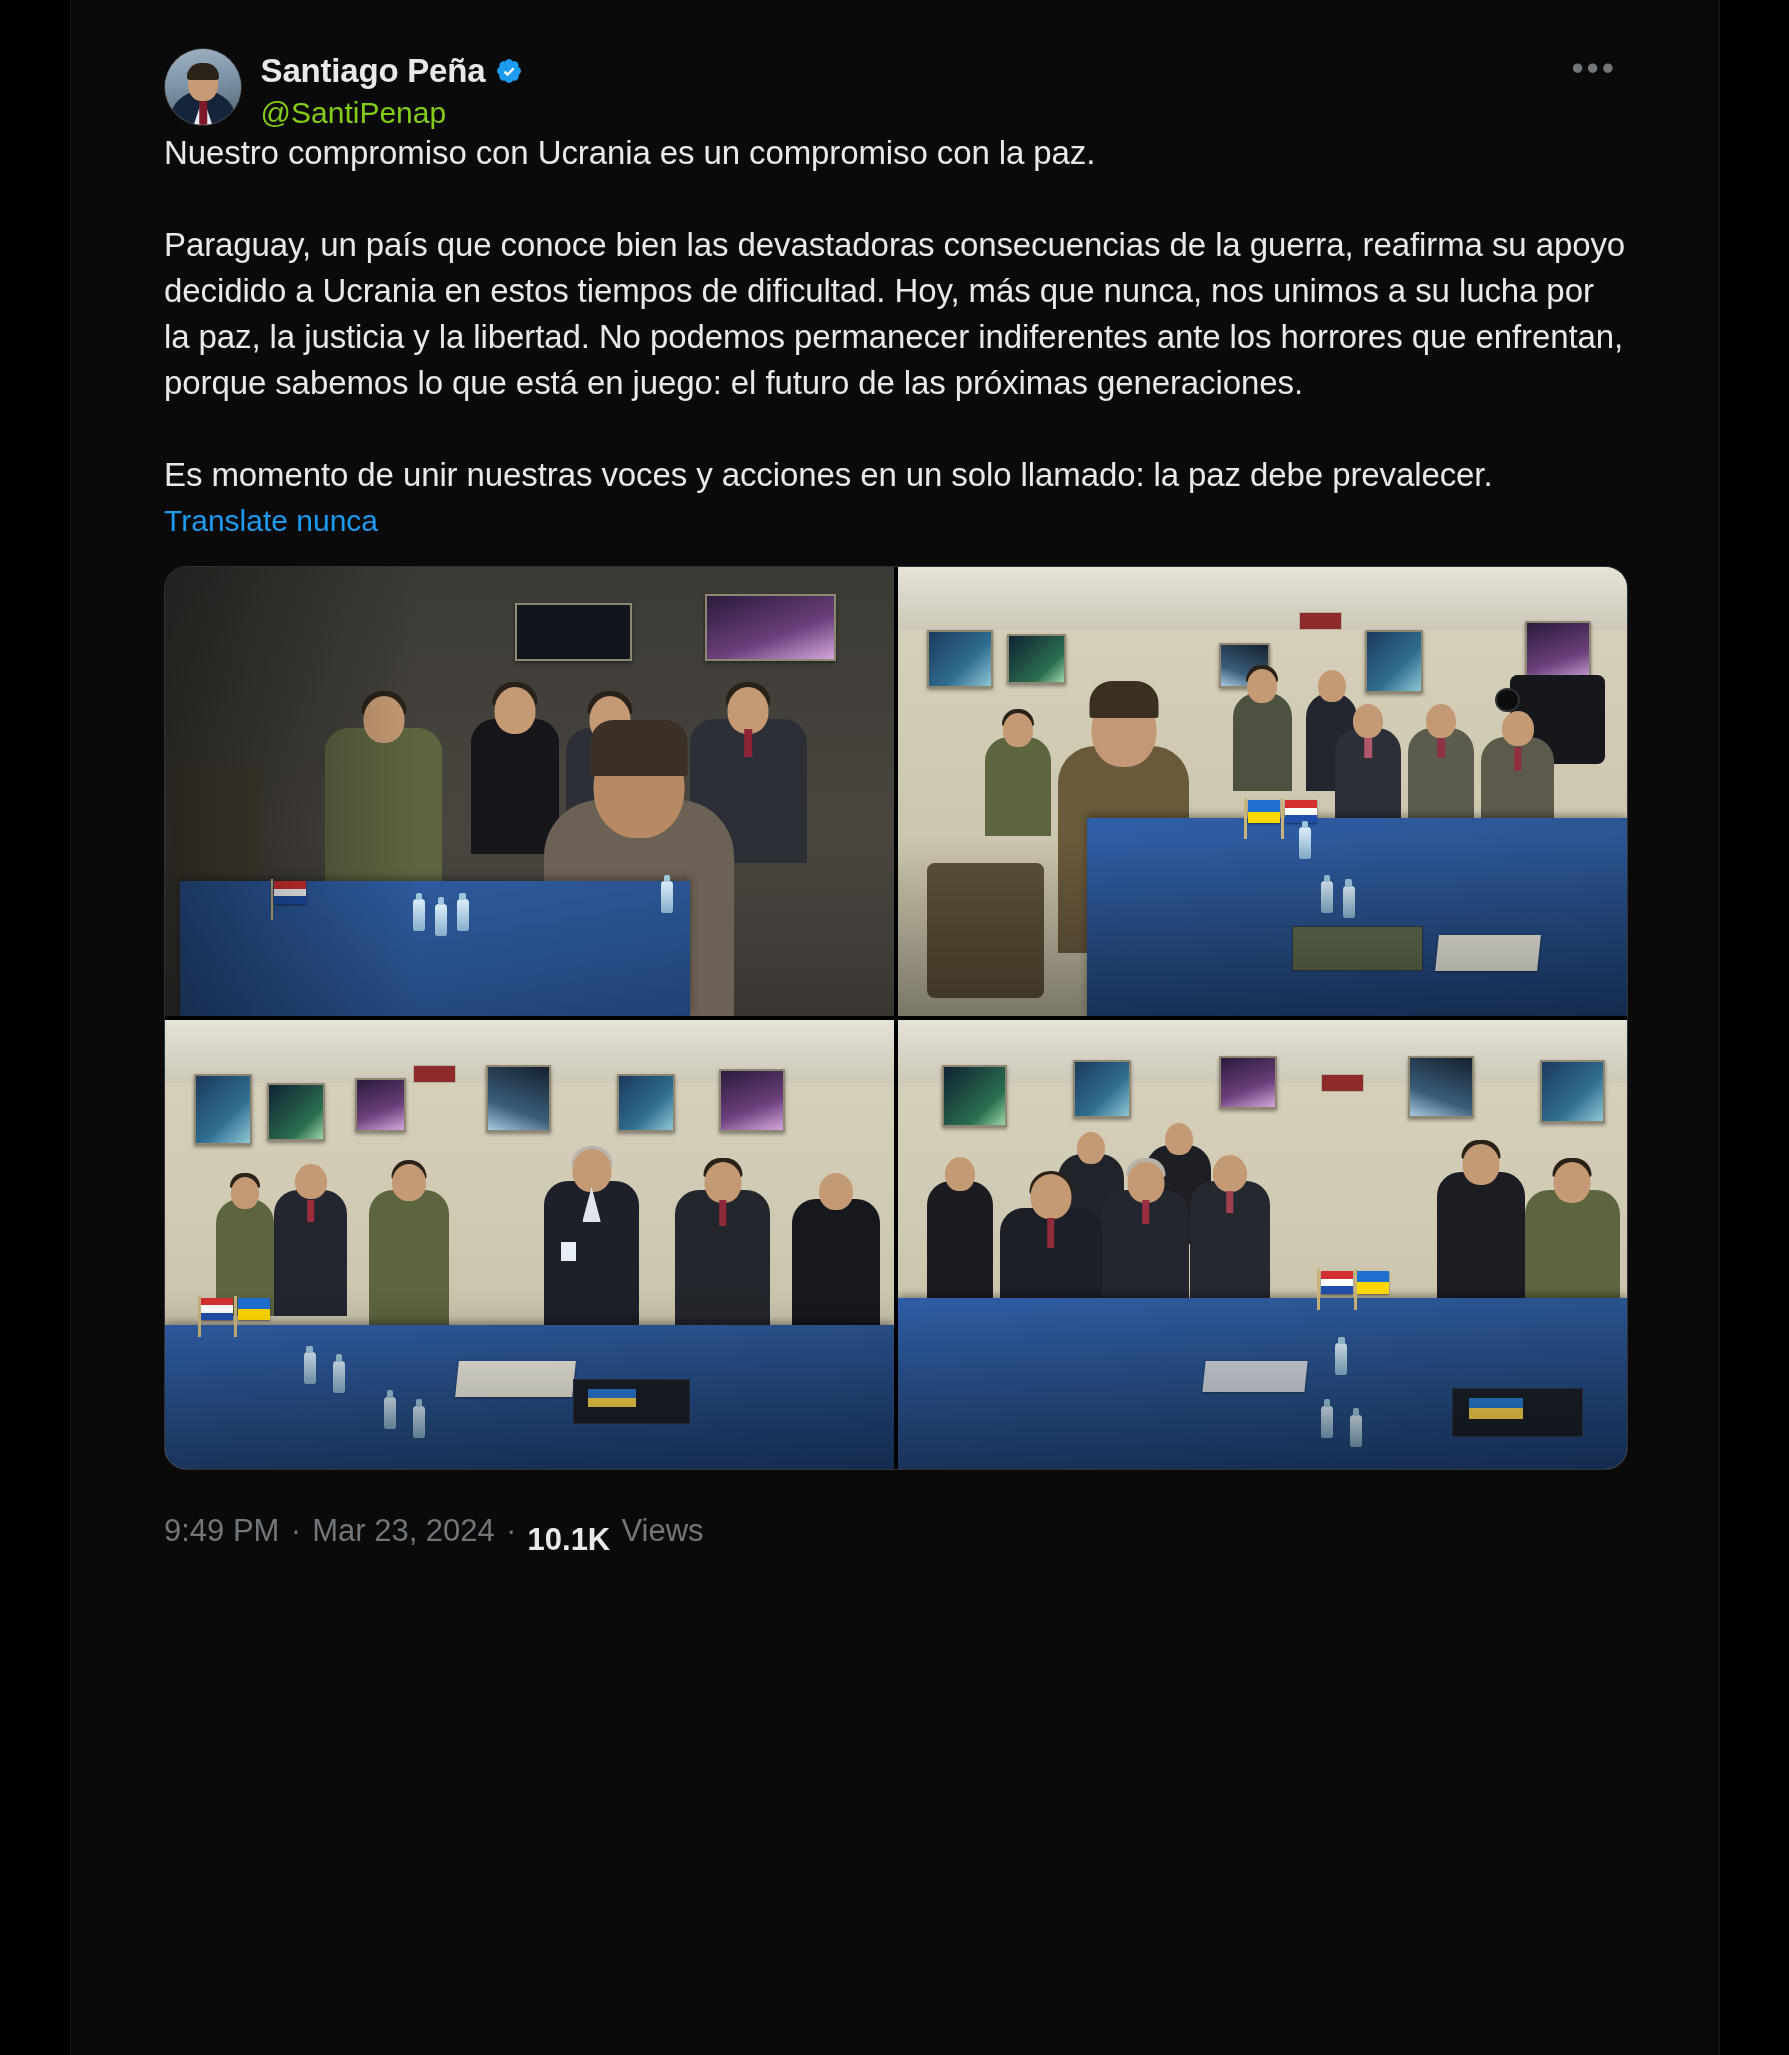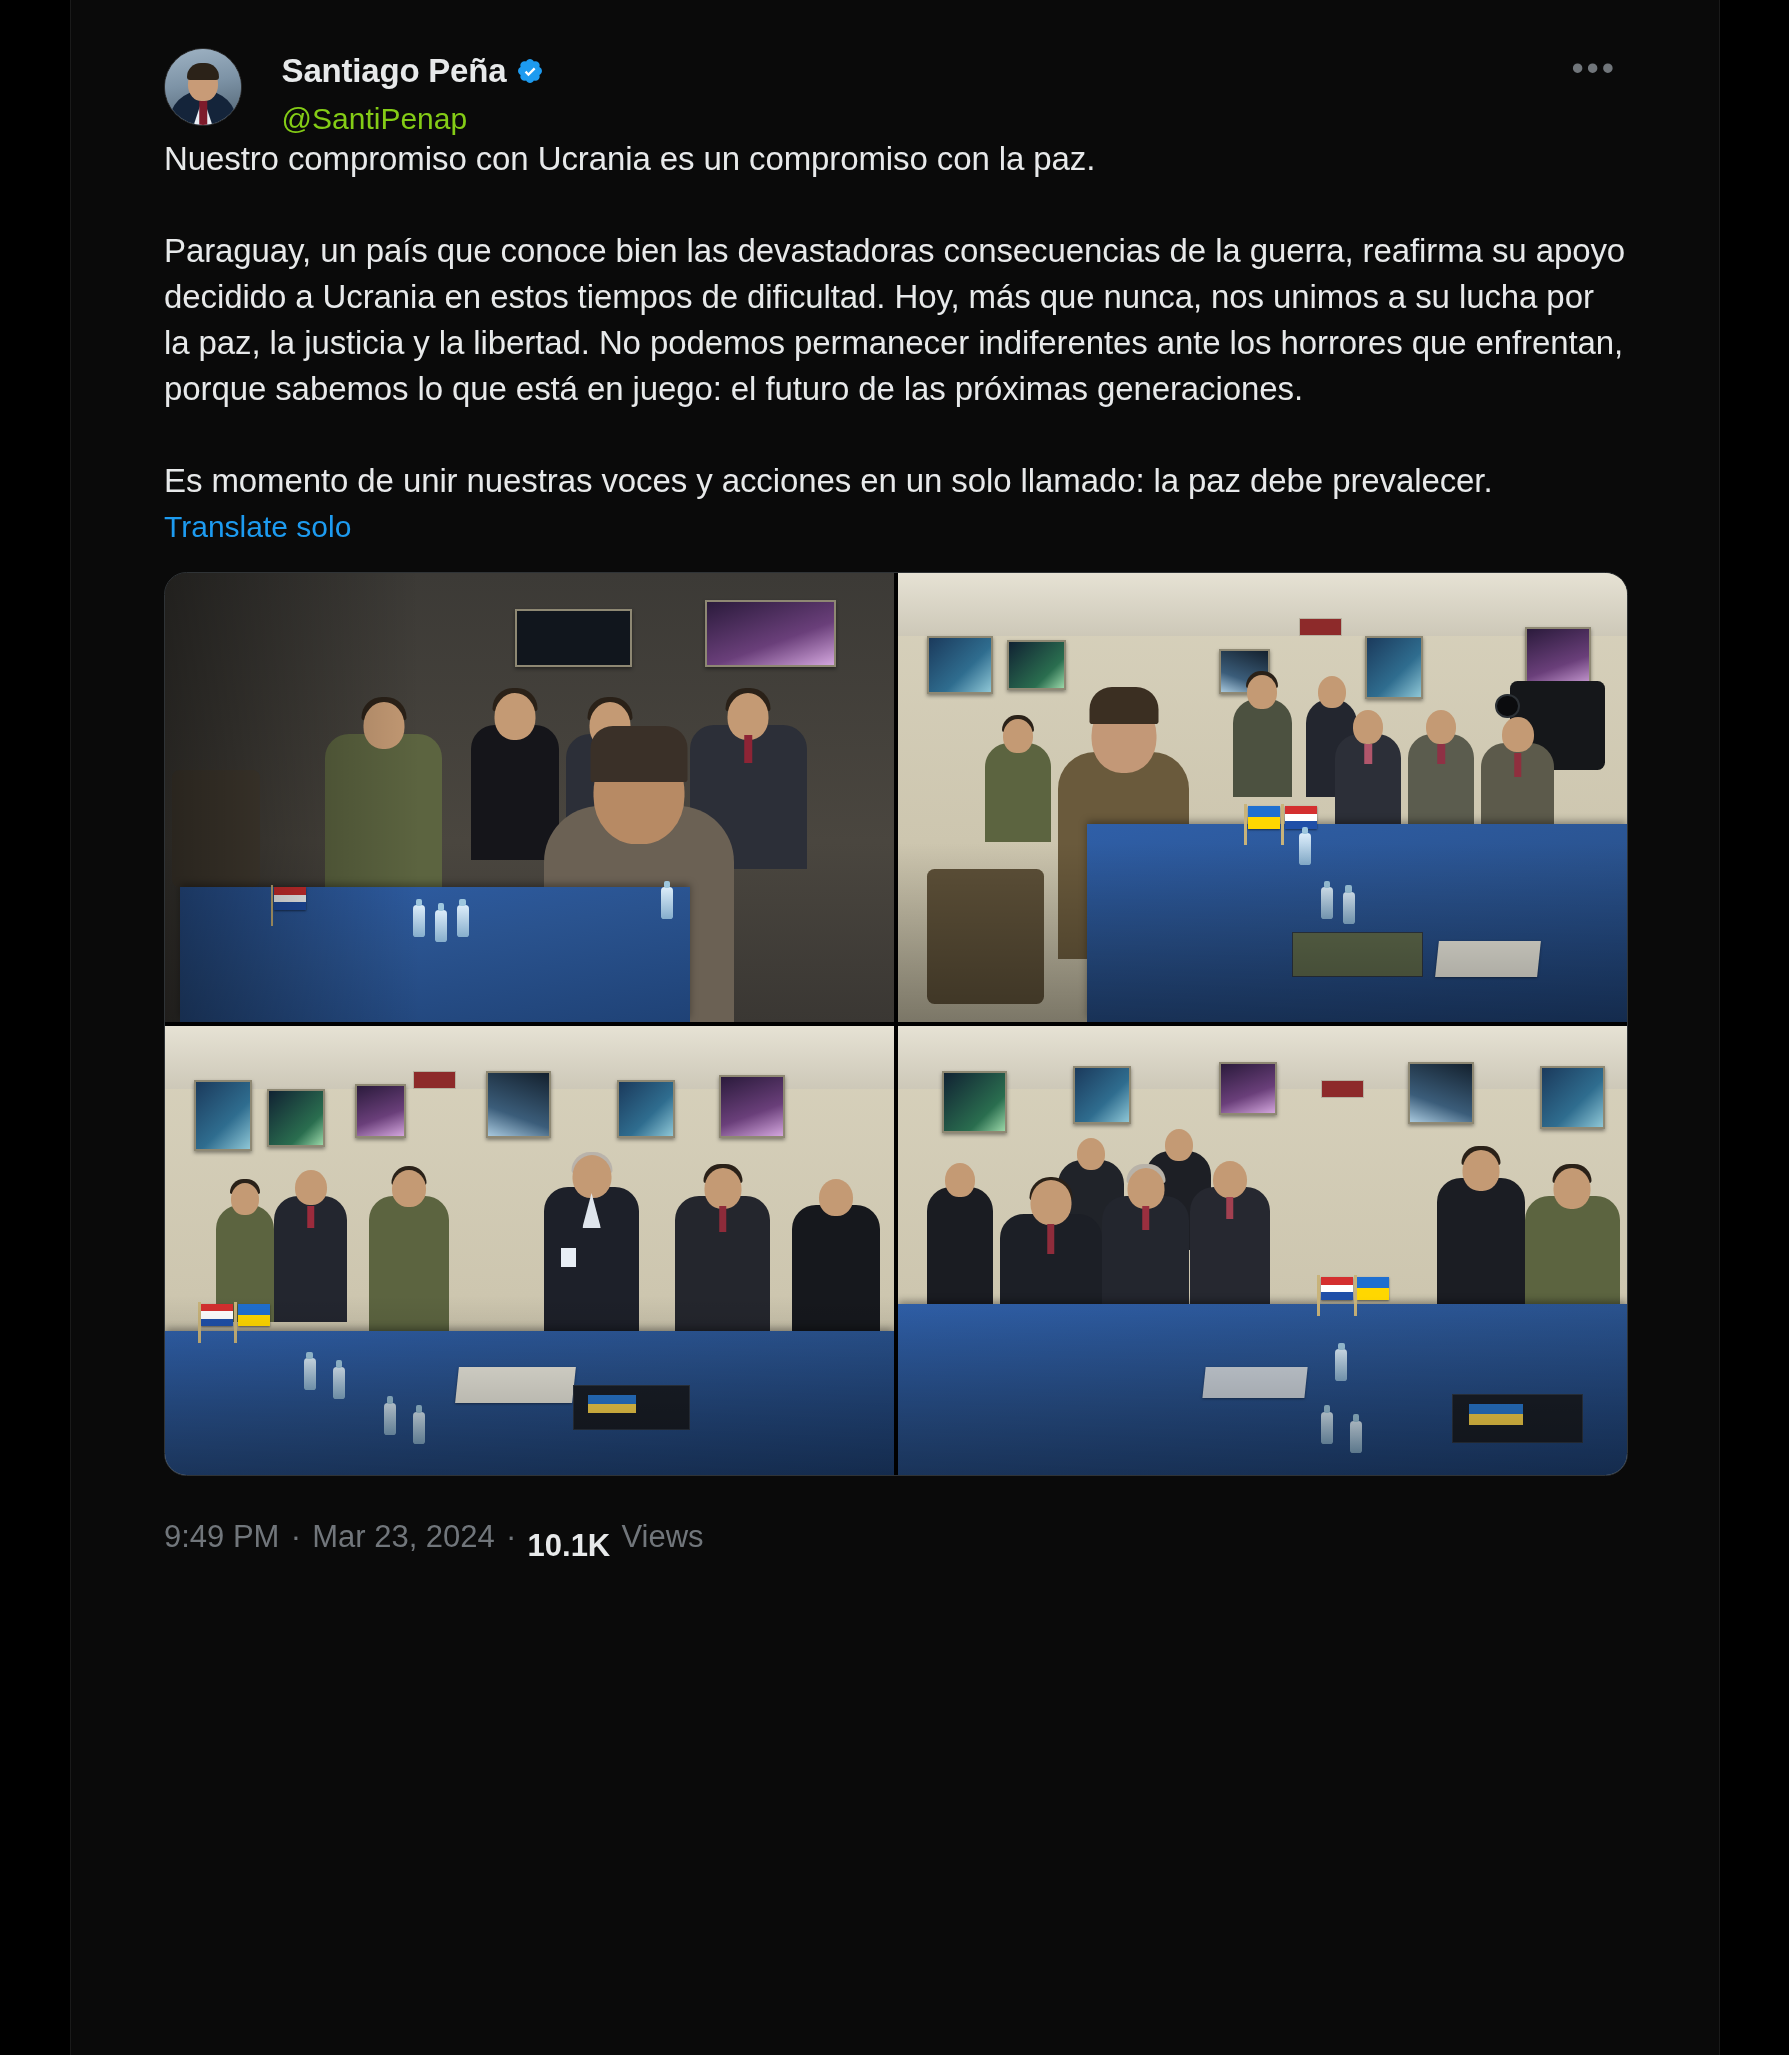--- a/index.html
+++ b/index.html
@@ -84,21 +84,21 @@
     border-radius: 50% 50% 45% 45%;
   }
   .avatar .av-hair {
     position: absolute;
     left: 50%; top: 14px;
     transform: translateX(-50%);
     width: 32px; height: 17px;
     background: #2b2218;
     border-radius: 17px 17px 3.7px 3.7px;
   }
-  .name-block { display: flex; flex-direction: column; gap: 12px; padding-top: 3.7px; margin-left: 21px; }
+  .name-block { display: flex; flex-direction: column; gap: 6px; padding-top: 3.7px; }
   .name-row { display: flex; align-items: center; gap: 9.3px; }
   .display-name {
     color: #e7e9ea;
     font-size: 33px;
     font-weight: bold;
     letter-spacing: -0.2px;
   }
   .verified {
     width: 28px; height: 28px;
     flex: 0 0 28px;
@@ -351,21 +351,21 @@
 
       <div class="more-btn">•••</div>
     </div>
 
     
     <div class="tweet-text">Nuestro compromiso con Ucrania es un compromiso con la paz.
 
 Paraguay, un país que conoce bien las devastadoras consecuencias de la guerra, reafirma su apoyo decidido a Ucrania en estos tiempos de dificultad. Hoy, más que nunca, nos unimos a su lucha por la paz, la justicia y la libertad. No podemos permanecer indiferentes ante los horrores que enfrentan, porque sabemos lo que está en juego: el futuro de las próximas generaciones.
 
 Es momento de unir nuestras voces y acciones en un solo llamado: la paz debe prevalecer.</div>
-    <span class="translate-link">Translate solo</span>
+    <span class="translate-link">Translate nunca</span>
 
     
     <div class="media-grid">
 
       <div class="photo" title="Zelenskyy seated at blue conference table with Paraguayan flag and delegation">
         <div class="wall dark"></div>
         <div class="frame" style="left:48%;top:8%;width:16%;height:13%;background:#11161d;"></div>
         <div class="frame art3" style="left:74%;top:6%;width:18%;height:15%;"></div>
         <div class="chair" style="left:1%;top:44%;width:12%;height:26%;background:#4a4236;"></div>
         <div class="person olive" style="left:22%;top:36%;width:16%;height:34%;">

